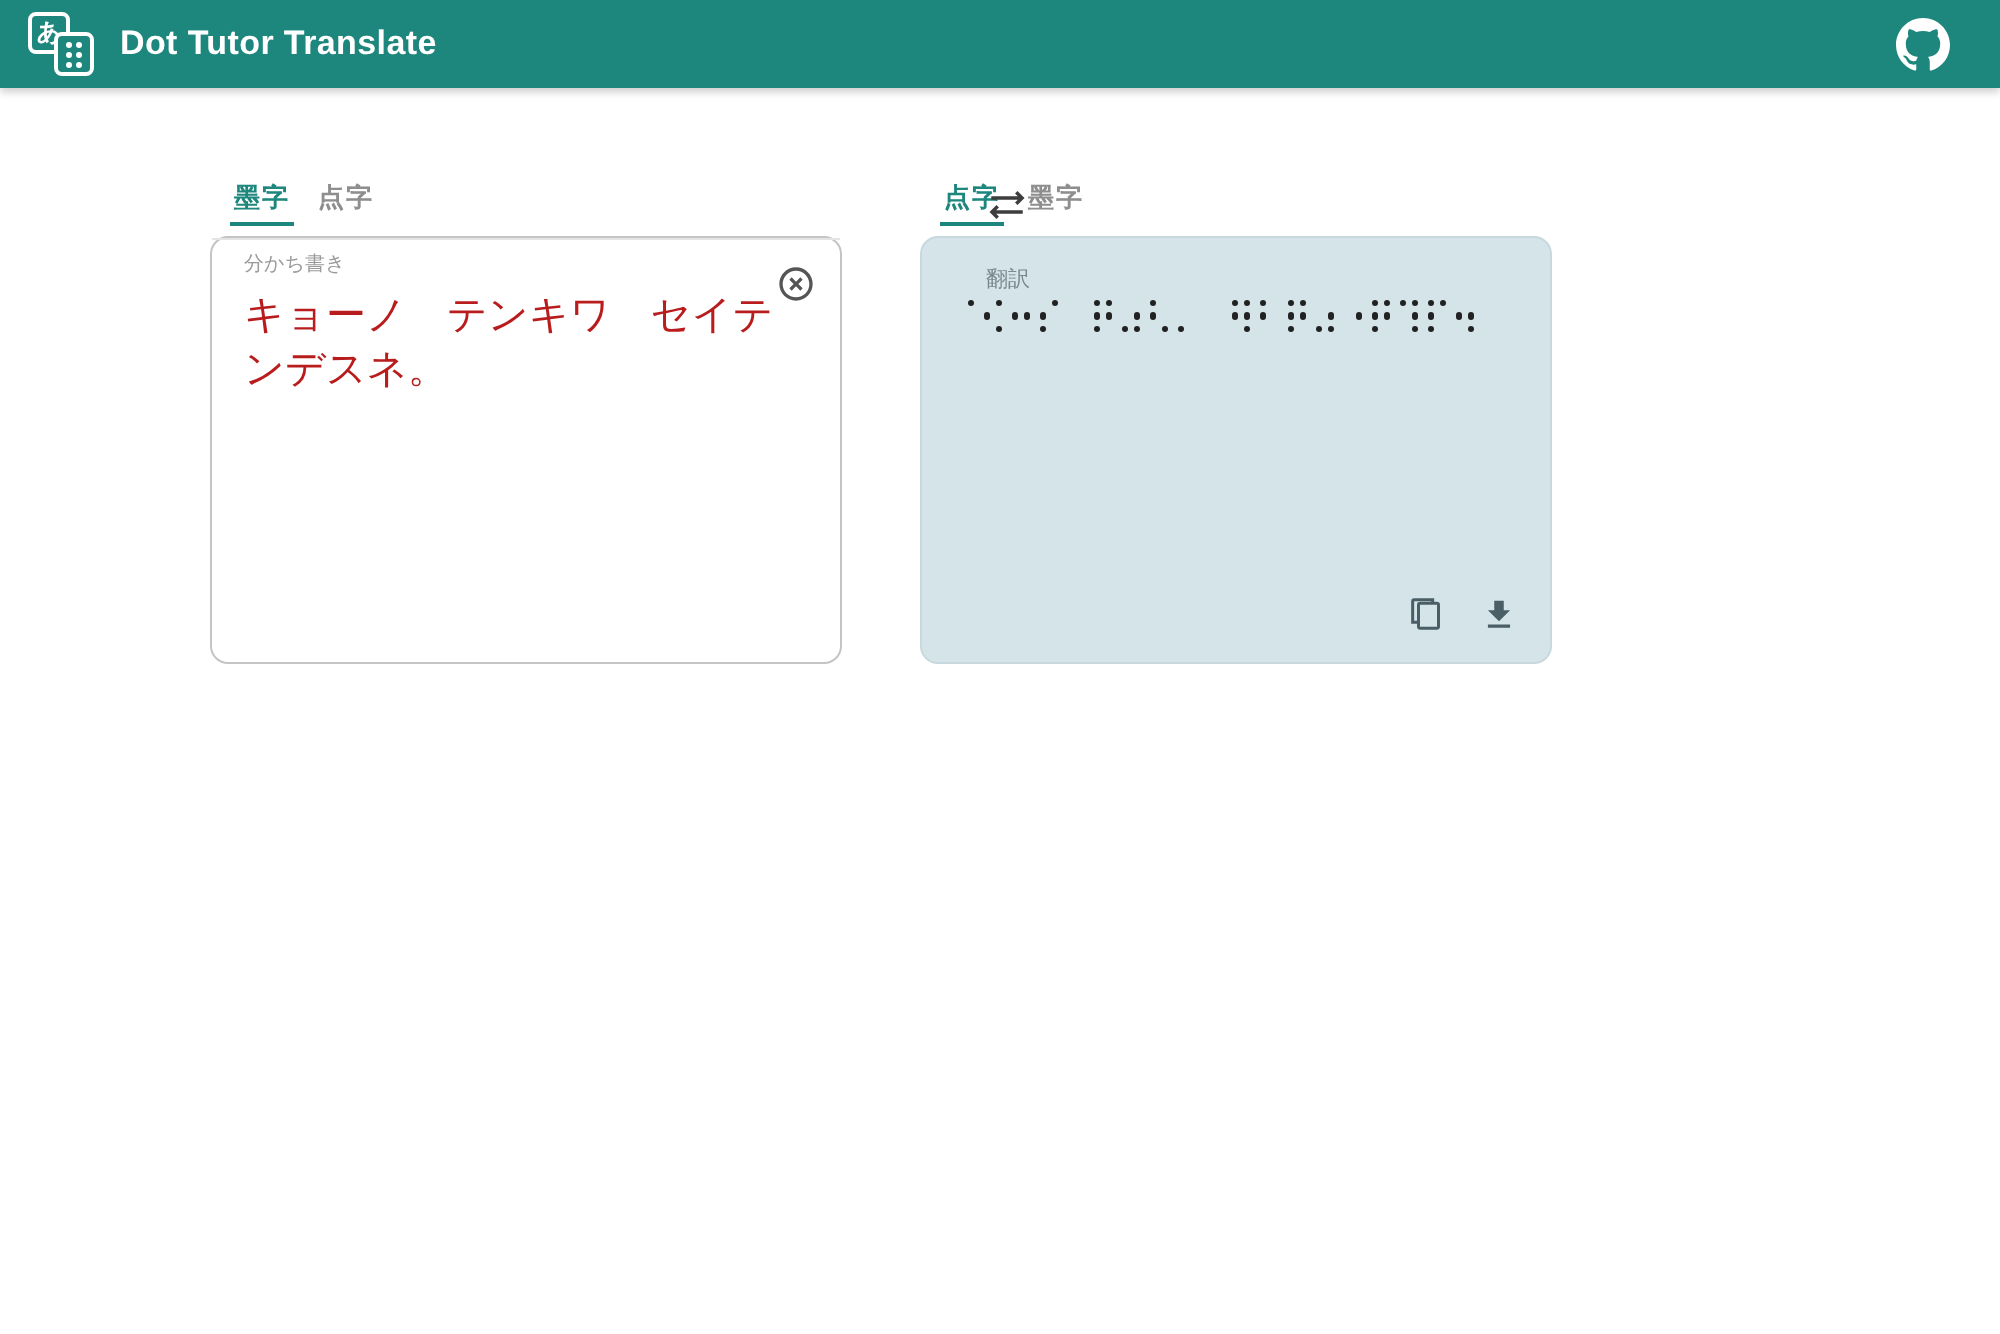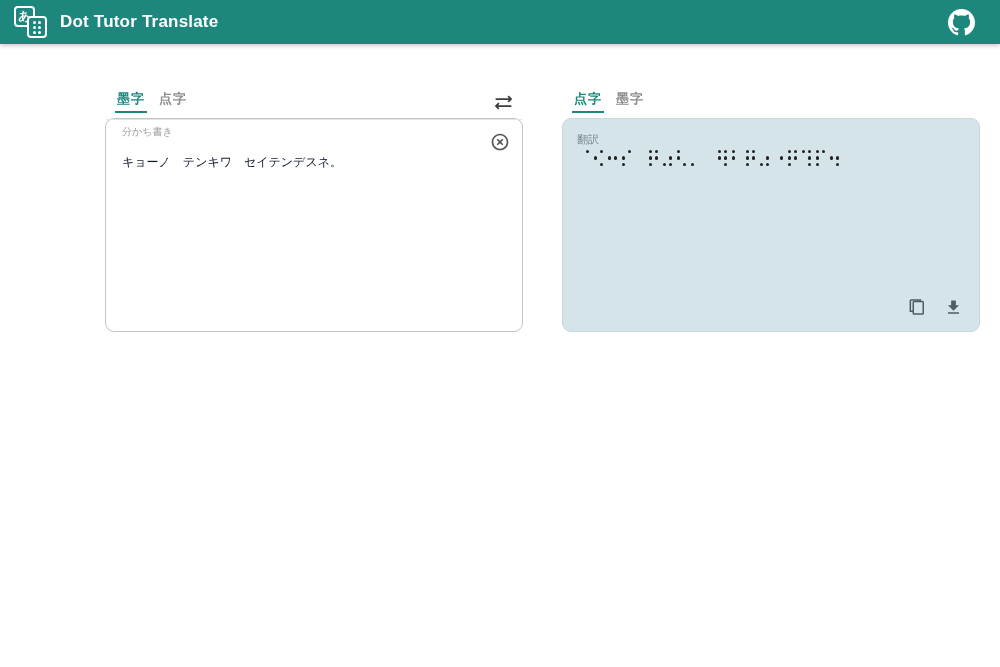--- a/index.html
+++ b/index.html
@@ -59,21 +59,21 @@
   .appbar-spacer { flex: 1; }
   .gh-btn {
     width: 38px; height: 38px; border: none; background: transparent;
     display: flex; align-items: center; justify-content: center;
     cursor: pointer; margin-right: 6px;
   }
 
   
   main { position: relative; padding-top: 42px; }
   .cols { display: flex; margin-left: 105px; }
-  .col { width: 418px; font-family: Liberation Serif, serif; }
+  .col { width: 316px; font-family: Liberation Serif, serif; }
   .col.right { margin-left: 39px; }
 
   .tabs { display: flex; gap: 10px; height: 27px; margin-left: 10px; }
   .tab {
     border: none; background: transparent; cursor: pointer;
     font-family: inherit;
     font-size: 13px; font-weight: bold; letter-spacing: 1px;
     color: #8e8e8e; padding: 0 2px;
     border-bottom: 2px solid transparent;
   }
@@ -99,28 +99,28 @@
   .clear-btn {
     position: absolute; top: 11px; right: 10px;
     width: 24px; height: 24px;
     border: none; background: transparent; cursor: pointer;
     color: #555; padding: 0;
     display: flex; align-items: center; justify-content: center;
   }
   .divider { border: none; border-top: 1px solid #e4e4e4; margin: 0 0 0 0; }
   .wakachi { padding: 5px 16px 0 16px; }
   .wakachi-label { font-size: 10px; color: #9a9a9a; }
-  .wakachi-text { margin-top: 15px; font-size: 12px; color: #0f172a; }
+  .wakachi-text { margin-top: 5px; font-size: 20px; color: #b91c1c; }
 
   .output-card {
     background: var(--output-bg);
     border: 1px solid #c7d9de;
   }
   .output-label {
-    position: absolute; top: 13px; left: 14px;
+    position: absolute; top: 13px; left: 32px;
     font-size: 11px; color: #78888c;
   }
   .braille-line {
     position: absolute; top: 31px; left: 17px; right: 14px;
     white-space: nowrap;
   }
   .braille-cell {
     display: inline-block; position: relative;
     width: 10px; height: 17px; margin-right: 4px;
     vertical-align: top;

